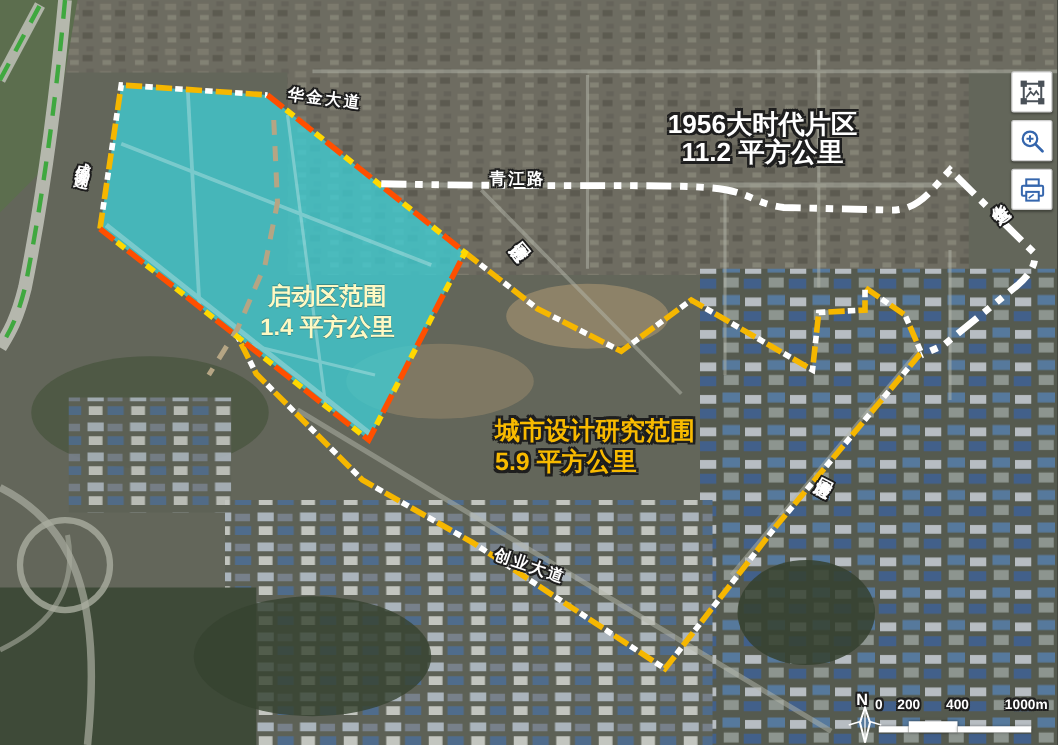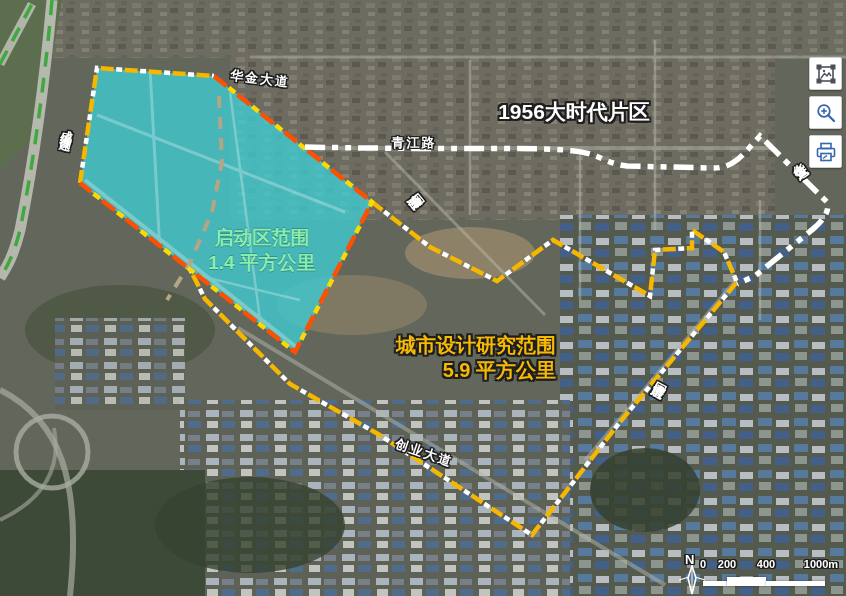--- a/index.html
+++ b/index.html
@@ -6,24 +6,24 @@
   .stage{
     position:relative;width:846px;height:596px;overflow:hidden;
     font-family:"Liberation Sans","DejaVu Sans",sans-serif;
     background:#63665a;
   }
   .stage svg.mapsvg{position:absolute;left:0;top:0;}
   
   .lbl{position:absolute;transform:translate(-50%,-50%);white-space:nowrap;z-index:20;font-weight:bold;}
   .outline-dark{text-shadow:-2px -2px 0 #1e1e1e,2px -2px 0 #1e1e1e,-2px 2px 0 #1e1e1e,2px 2px 0 #1e1e1e,-2px 0 0 #1e1e1e,2px 0 0 #1e1e1e,0 -2px 0 #1e1e1e,0 2px 0 #1e1e1e;}
   .outline-sm{text-shadow:-1.4px -1.4px 0 #1e1e1e,1.4px -1.4px 0 #1e1e1e,-1.4px 1.4px 0 #1e1e1e,1.4px 1.4px 0 #1e1e1e,-1.4px 0 0 #1e1e1e,1.4px 0 0 #1e1e1e,0 -1.4px 0 #1e1e1e,0 1.4px 0 #1e1e1e;}
-  .title-1956{color:#fff;font-size:21px;line-height:23px;text-align:center;}
-  .title-launch{color:#86efac;font-size:19px;line-height:25px;text-align:center;
+  .title-1956{color:#fff;font-size:21px;line-height:23px;text-align:center;margin-left:36px;}
+  .title-launch{color:#fef9c3;font-size:19px;line-height:25px;text-align:center;
     text-shadow:0 1px 0 rgba(40,90,90,.45),0 -1px 0 rgba(40,90,90,.45);}
-  .title-research{color:#f8ba00;font-size:20px;line-height:25px;text-align:right;}
+  .title-research{color:#f8ba00;font-size:20px;line-height:25px;text-align:left;}
   .roadlbl{color:#fff;font-size:13px;letter-spacing:2px;}
   .v{writing-mode:vertical-rl;text-orientation:upright;}
   
   .toolbar{position:absolute;right:4px;top:57px;display:flex;flex-direction:column;gap:6px;z-index:30;}
   .tbtn{width:33px;height:33px;background:#fff;border:1px solid #cfcfcf;border-radius:2px;
     display:flex;align-items:center;justify-content:center;box-shadow:0 1px 2px rgba(0,0,0,.35);
     cursor:pointer;padding:0;}
   
   .scalebar{position:absolute;left:670px;top:550px;width:176px;height:46px;z-index:25;color:#fff;}
   .sb-tick{position:absolute;top:8px;transform:translateX(-50%);font-size:11px;font-weight:bold;color:#fff;}
@@ -127,20 +127,21 @@
     <g fill="none">
       <path d="M214,76 L372,202 L295,352 L80,183" stroke="#ff4f00" stroke-width="4.5" stroke-dasharray="16 14"></path>
       <path d="M214,76 L372,202 L295,352 L80,183" stroke="#ffd800" stroke-width="4.5" stroke-dasharray="8 22" stroke-dashoffset="-19"></path>
     </g>
 
     <path d="M305,147 C450,150 520,147 565,150 C600,152 602,163 627,166 L710,168 C728,169 738,161 750,147 L760,136 L827,202 C830,210 824,220 813,229 L755,276 L737,284" stroke="#ffffff" stroke-width="5.5" fill="none" stroke-dasharray="20 7 6 7 6 7"></path>
   </svg>
 
   <div class="lbl title-1956 outline-dark" style="left:574px;top:111px;">
     <div>1956大时代片区</div>
+    <div>11.2 平方公里</div>
   </div>
 
   <div class="lbl title-launch" style="left:262px;top:250px;">
     <div>启动区范围</div>
     <div>1.4 平方公里</div>
   </div>
 
   <div class="lbl title-research outline-dark" style="left:476px;top:358px;">
     <div>城市设计研究范围</div>
     <div>5.9 平方公里</div>

